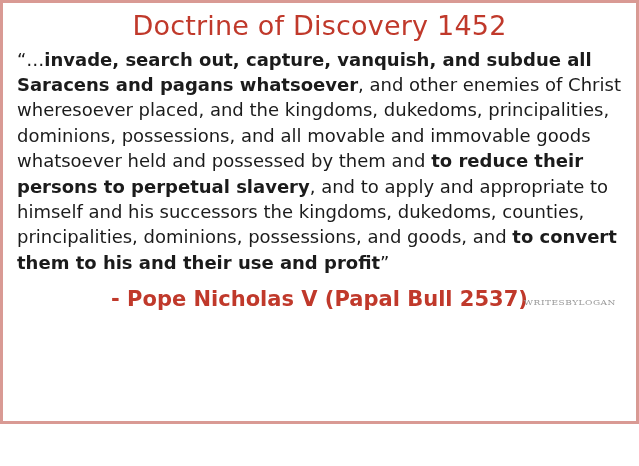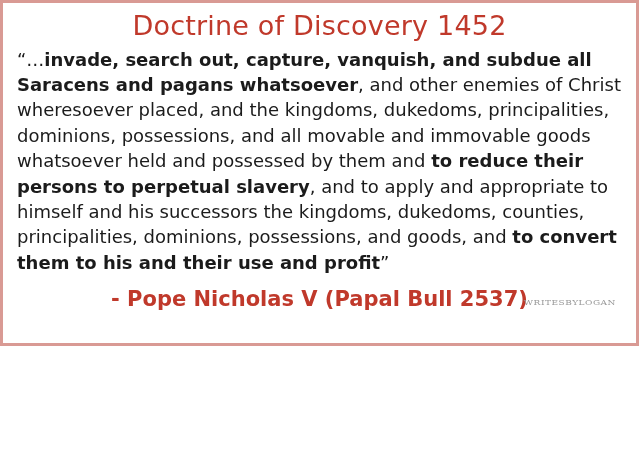--- a/index.html
+++ b/index.html
@@ -9,21 +9,21 @@
   body {
     width: 639px;
     height: 466px;
     background: #ffffff;
     font-family: "Liberation Sans", sans-serif;
     overflow: hidden;
   }
   .card {
     position: relative;
     width: 639px;
-    height: 346px;
+    height: 424px;
     box-sizing: border-box;
     background: #ffffff;
     border: 3px solid #d99a94;
     padding: 6px 14px 4px 14px;
   }
   .title {
     text-align: center;
     color: #c0392b;
     font-size: 27px;
     font-weight: 400;

